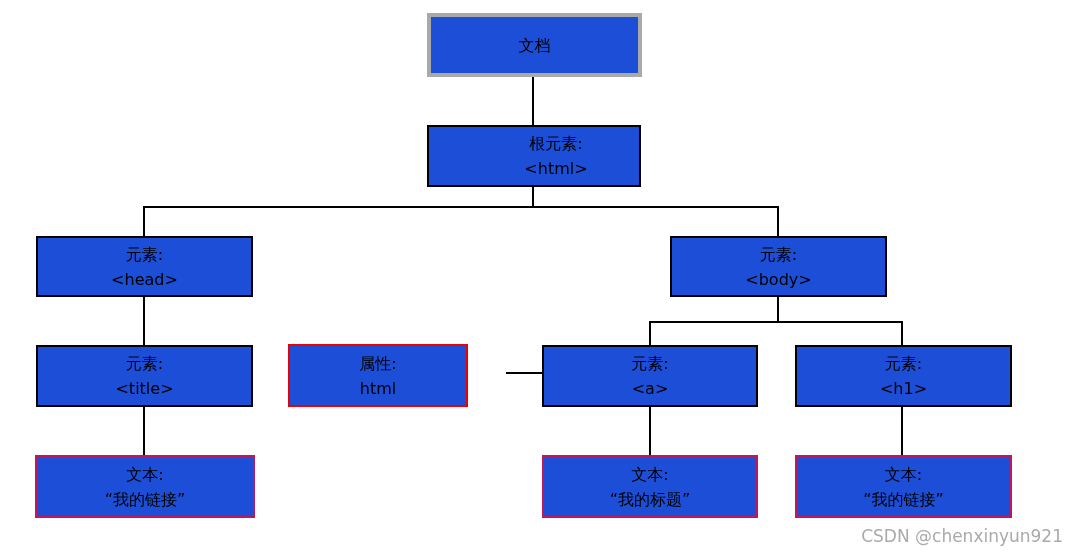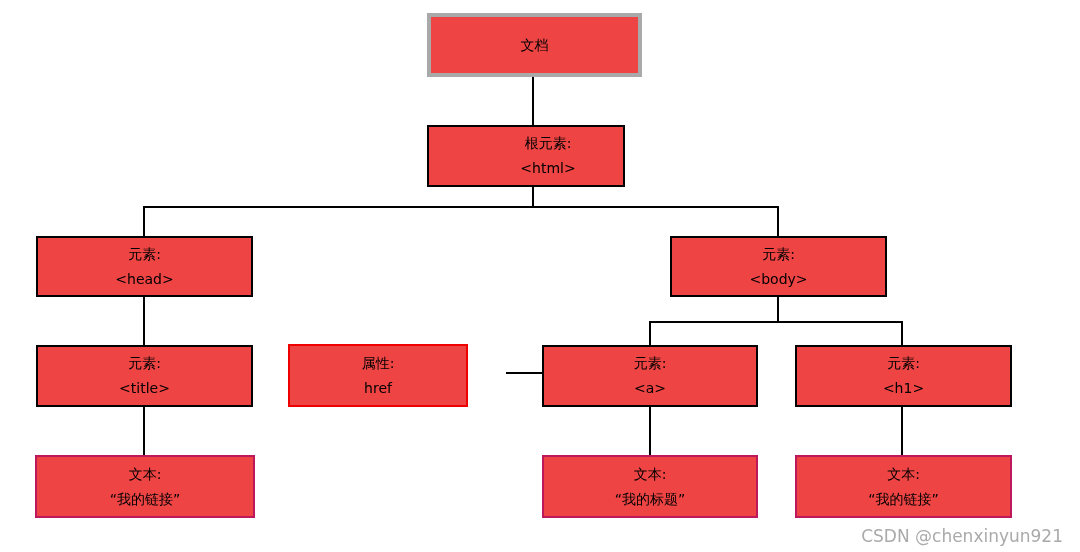--- a/index.html
+++ b/index.html
@@ -6,27 +6,27 @@
   #canvas{
     position:relative;
     width:1080px;height:552px;
     background:#ffffff;
     font-family:"DejaVu Sans","Liberation Sans",sans-serif;
     overflow:hidden;
   }
   .node{
     position:absolute;
     box-sizing:border-box;
-    background:#ef4444;
+    background:#1d4ed8;
     display:flex;
     flex-direction:column;
     align-items:center;
     justify-content:center;
     text-align:center;
-    font-size:14px;
+    font-size:16px;
     line-height:25px;
     color:#000000;
   }
   .b-doc{border:4px solid #a9a9a9;}
   .b-el{border:2px solid #000000;}
   .b-attr{border:2px solid #ee0000;}
   .b-text{border:2px solid #be185d;}
   .vline,.hline{position:absolute;background:#000000;}
   .vline{width:2px;}
   .hline{height:2px;}
@@ -56,21 +56,21 @@
   <div class="vline" style="left:649px;top:321px;height:24px;"></div>
   <div class="vline" style="left:901px;top:321px;height:24px;"></div>
   <div class="hline" style="left:506px;top:372px;width:36px;"></div>
   <div class="vline" style="left:649px;top:407px;height:48px;"></div>
   <div class="vline" style="left:901px;top:407px;height:48px;"></div>
 
   <div class="node b-doc" style="left:427px;top:13px;width:215px;height:64px;">
     <span>文档</span>
   </div>
 
-  <div class="node b-el" style="left:427px;top:125px;width:198px;height:62px;padding-left:44px;">
+  <div class="node b-el" style="left:427px;top:125px;width:214px;height:62px;padding-left:44px;">
     <span>根元素:</span>
     <span>&lt;html&gt;</span>
   </div>
 
   <div class="node b-el" style="left:36px;top:236px;width:217px;height:61px;">
     <span>元素:</span>
     <span>&lt;head&gt;</span>
   </div>
 
   <div class="node b-el" style="left:670px;top:236px;width:217px;height:61px;">
@@ -78,21 +78,21 @@
     <span>&lt;body&gt;</span>
   </div>
 
   <div class="node b-el" style="left:36px;top:345px;width:217px;height:62px;">
     <span>元素:</span>
     <span>&lt;title&gt;</span>
   </div>
 
   <div class="node b-attr" style="left:288px;top:344px;width:180px;height:63px;">
     <span>属性:</span>
-    <span>href</span>
+    <span>html</span>
   </div>
 
   <div class="node b-el" style="left:542px;top:345px;width:216px;height:62px;">
     <span>元素:</span>
     <span>&lt;a&gt;</span>
   </div>
 
   <div class="node b-el" style="left:795px;top:345px;width:217px;height:62px;">
     <span>元素:</span>
     <span>&lt;h1&gt;</span>

